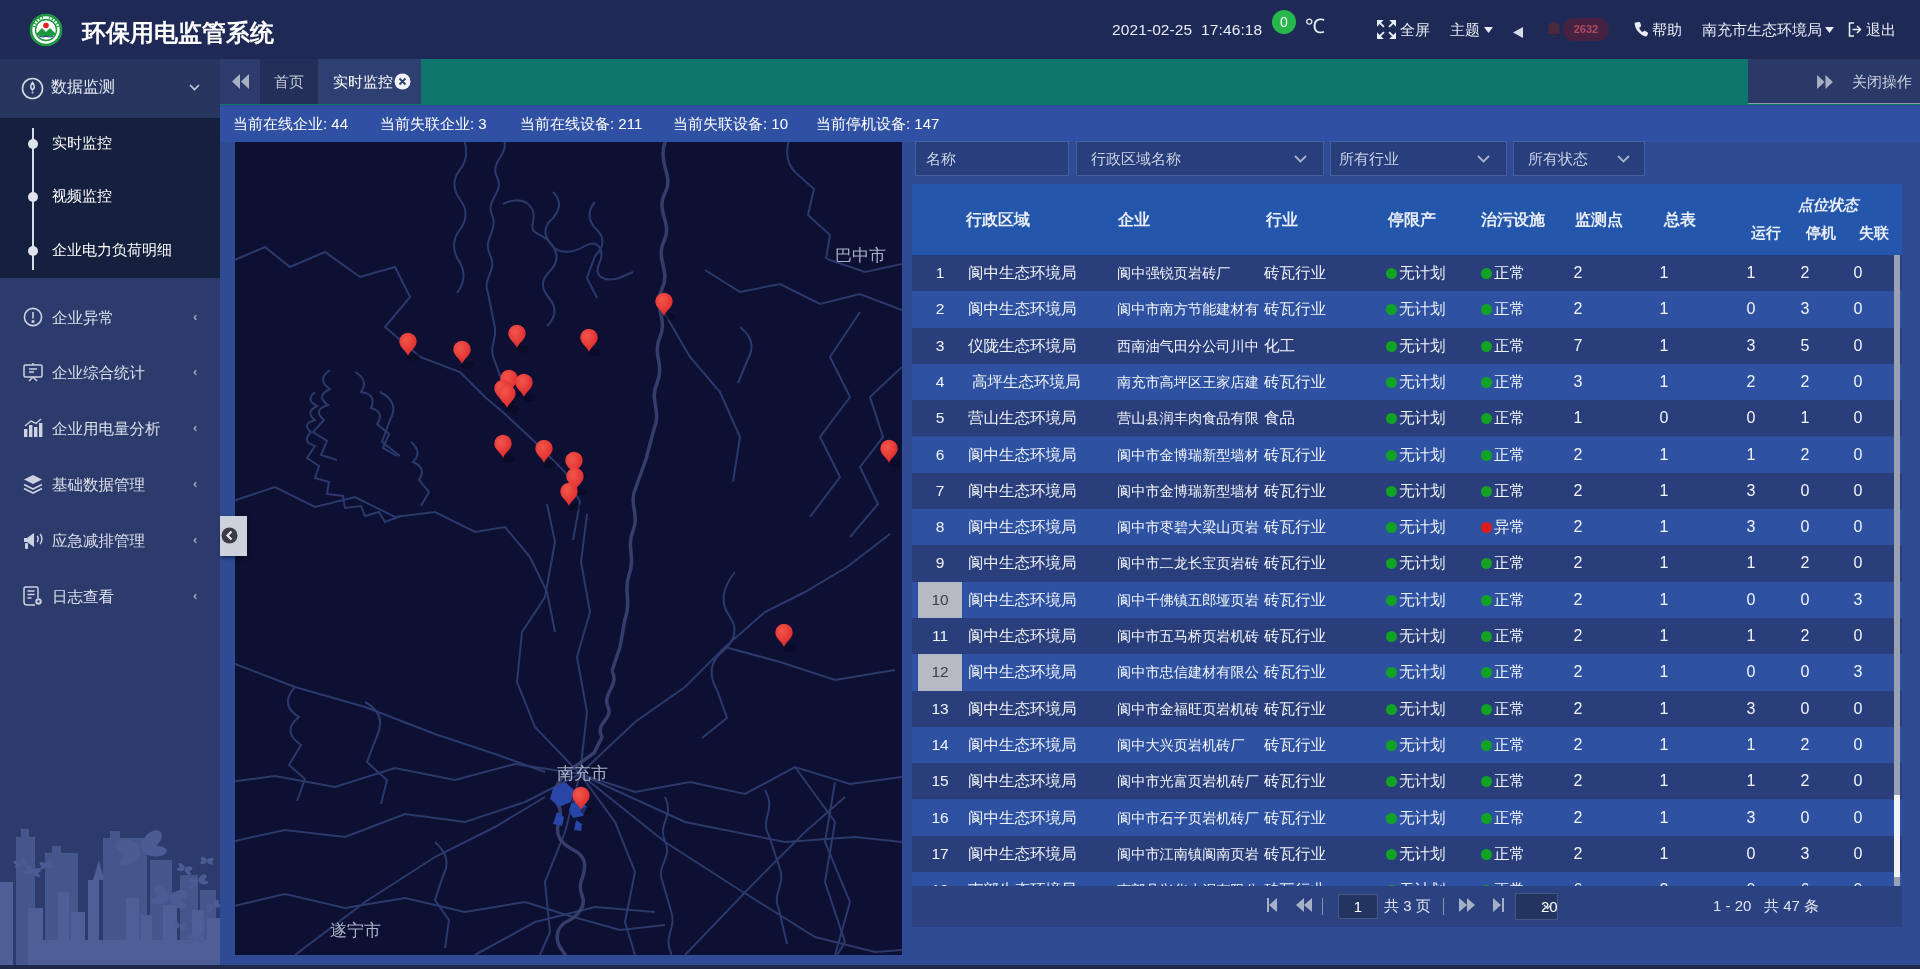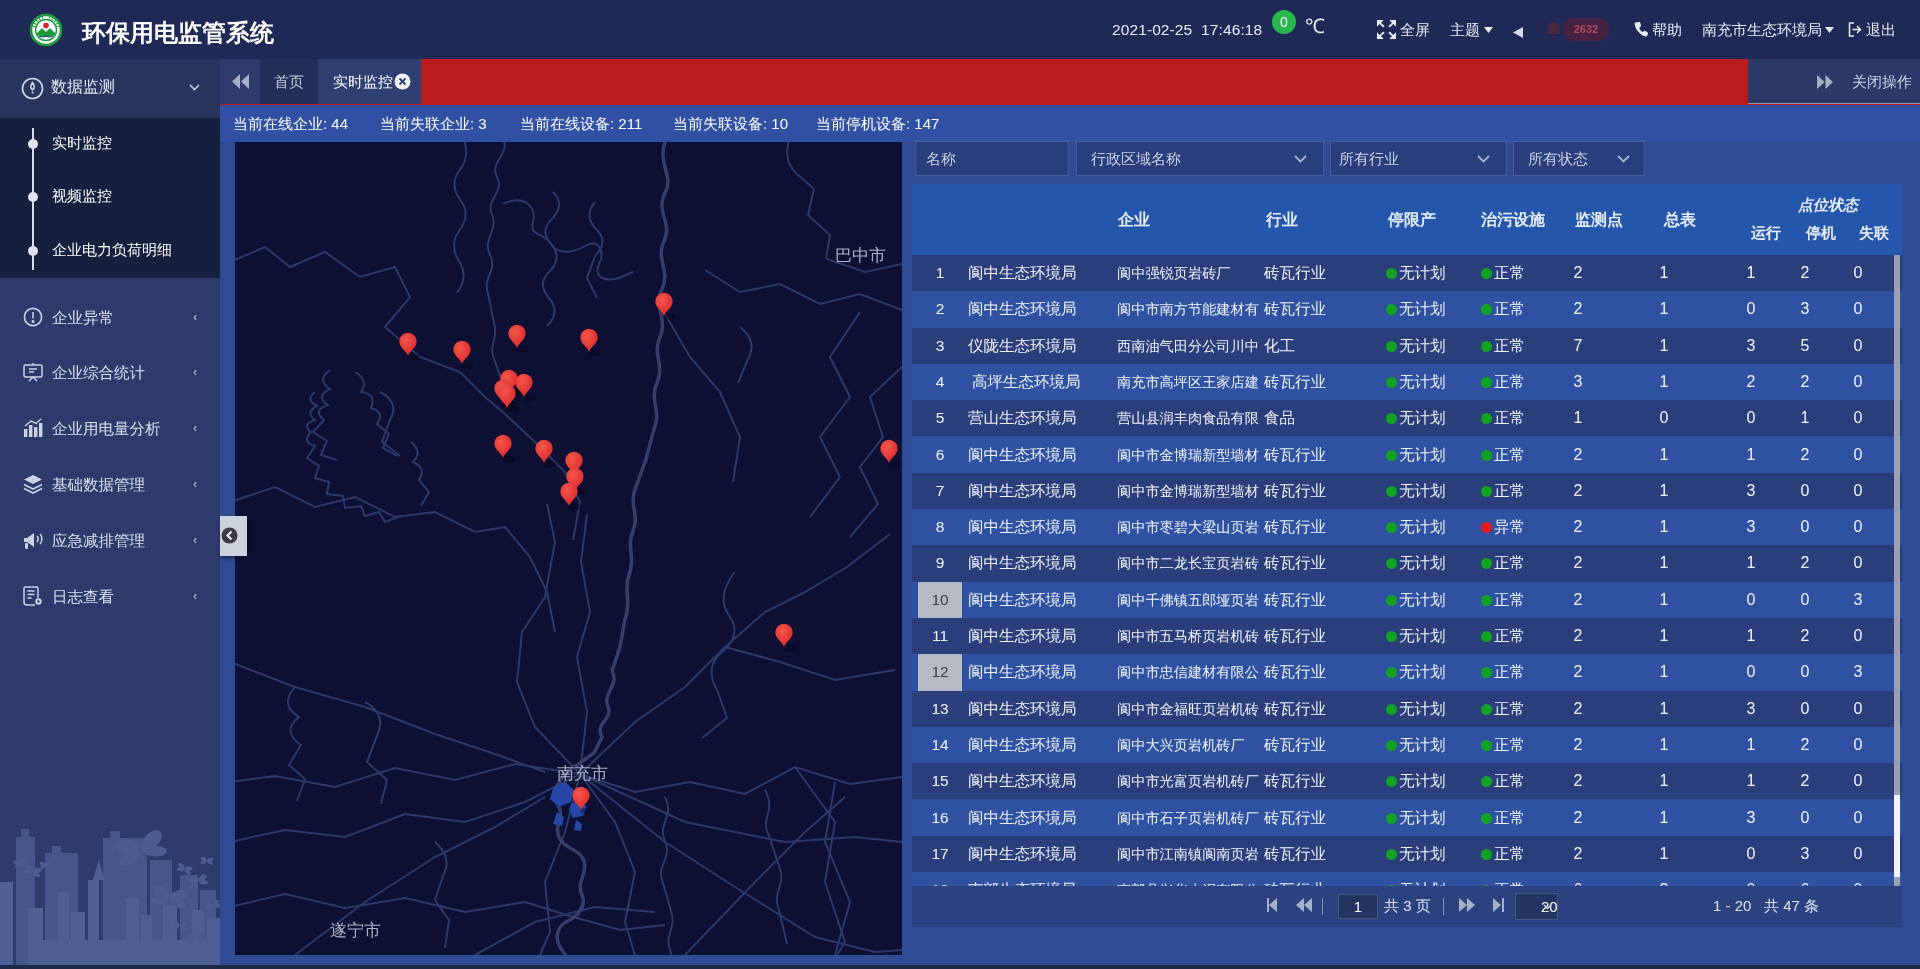--- a/index.html
+++ b/index.html
@@ -7,21 +7,21 @@
 #header{position:absolute;left:0;top:0;width:1920px;height:59px;background:#1e2a55}
 #title{position:absolute;left:82px;top:17px;font-size:24px;font-weight:bold;color:#fff}
 .htxt{position:absolute;top:0;height:59px;line-height:59px;color:#e8ecf5;font-size:15px}
 #sidebar{position:absolute;left:0;top:59px;width:220px;height:906px;background:#2c3b6b}
 #mi0{position:absolute;left:0;top:0;width:220px;height:59px;background:#28355f}
 #submenu{position:absolute;left:0;top:59px;width:220px;height:160px;background:#151f3e}
 .sub{position:absolute;left:52px;color:#fff;font-size:15px}
 .sdot{position:absolute;left:28px;width:10px;height:10px;border-radius:50%;background:#dfe3ee}
 .mitem{position:absolute;left:52px;width:130px;color:#dbe0ec;font-size:15.5px}
 .chev{position:absolute;left:193px;color:#9aa6c0;font-size:13px;font-weight:bold}
-#tabbar{position:absolute;left:220px;top:59px;width:1700px;height:46px;background:#b91c1c}
+#tabbar{position:absolute;left:220px;top:59px;width:1700px;height:46px;background:#0f766e}
 #statsbar{position:absolute;left:220px;top:106px;width:1700px;height:36px;background:#3051a3}
 .stat{position:absolute;top:0;height:36px;line-height:36px;color:#fff;font-size:15px}
 #content{position:absolute;left:220px;top:142px;width:1700px;height:824px;background:#2e4b94}
 #rpanel{position:absolute;left:690px;top:0;width:992px;height:788px;background:#2e4b94}
 .finput{position:absolute;top:-1px;height:35px;background:#293e7c;border:1px solid #44609f;color:#c9d1e2;font-size:15px;line-height:33px}
 #thead{position:absolute;left:2px;top:42px;width:990px;height:71px;background:#2457ac;color:#e9eef8;font-weight:bold;font-size:16px}
 .th{position:absolute;width:120px;text-align:center;top:0;height:71px;line-height:71px}
 .th2{position:absolute;width:60px;text-align:center;font-size:15px}
 #tbody{position:absolute;left:2px;top:113px;width:990px;height:631px;overflow:hidden}
 .tr{position:absolute;left:0;width:990px;height:36.3px}
@@ -350,20 +350,21 @@
 <div class="finput" style="left:420px;width:177px"><span style="margin-left:8px">所有行业</span>
 <svg style="position:absolute;right:16px;top:13px" width="13" height="8" viewBox="0 0 13 8">
           <path d="M1 1l5.5 5.5L12 1" stroke="#a9b4cc" stroke-width="1.8" fill="none"></path>
         </svg></div>
 <div class="finput" style="left:603px;width:132px"><span style="margin-left:14px">所有状态</span>
 <svg style="position:absolute;right:14px;top:13px" width="13" height="8" viewBox="0 0 13 8">
           <path d="M1 1l5.5 5.5L12 1" stroke="#a9b4cc" stroke-width="1.8" fill="none"></path>
         </svg></div>
 
 <div id="thead">
+<span class="th" style="left:26px">行政区域</span>
 <span class="th" style="left:162px">企业</span>
 <span class="th" style="left:440px">停限产</span>
 <span class="th" style="left:310px">行业</span>
 <span class="th" style="left:541px">治污设施</span>
 <span class="th" style="left:627px">监测点</span>
 <span class="th" style="left:708px">总表</span>
 <span class="th2" style="left:871px;top:12px;font-style:italic;width:90px">点位状态</span>
 <span class="th2" style="left:824px;top:40px">运行</span>
 <span class="th2" style="left:879px;top:40px">停机</span>
 <span class="th2" style="left:932px;top:40px">失联</span>

